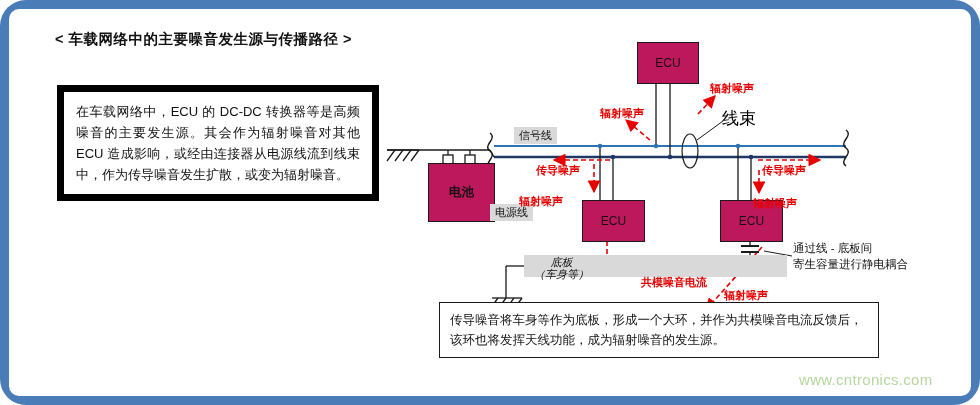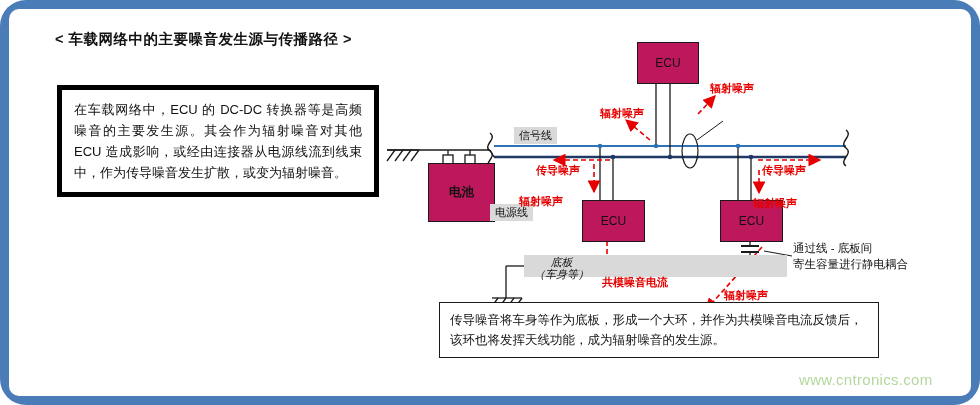--- a/index.html
+++ b/index.html
@@ -5,36 +5,36 @@
   html,body{margin:0;padding:0;background:#ffffff;}
   .stage{
     position:relative;width:980px;height:405px;background:#4a7cb8;
     border-radius:26px;overflow:hidden;
     font-family:"Liberation Sans","DejaVu Sans",sans-serif;color:#111;
   }
   .inner{position:absolute;left:9px;top:9px;right:9px;bottom:9px;background:#fff;border-radius:10px;}
   .title{position:absolute;left:55px;top:30px;font-size:14.5px;font-weight:bold;letter-spacing:.5px;}
   .intro-box{
     position:absolute;left:57px;top:85px;width:322px;box-sizing:border-box;
-    border:5px solid #000000;background:#fff;padding:9px 12px;
+    border:7px solid #000000;background:#fff;padding:9px 12px;
     font-size:13px;line-height:1.62;text-align:justify;
   }
   .caption-box{
     position:absolute;left:415px;top:302px;width:440px;box-sizing:border-box;
     border:1px solid #1a1a1a;background:#fff;padding:7px 10px;
     font-size:12.5px;line-height:1.6;margin-left:24px;
   }
   .box{
     position:absolute;background:#be185d;border:1.4px solid #1a1a1a;
     display:flex;align-items:center;justify-content:center;font-size:12px;
   }
   .box.battery{font-weight:bold;font-size:12.5px;}
   .tag{position:absolute;background:#d9d9d9;font-size:11px;line-height:1;padding:3px 5px;color:#111;}
   .lbl-red{position:absolute;color:#e60000;font-size:11px;font-weight:bold;white-space:nowrap;}
-  .lbl-black{position:absolute;color:#ffffff;font-size:17px;white-space:nowrap;text-align:right;}
+  .lbl-black{position:absolute;color:#000000;font-size:17px;white-space:nowrap;text-align:right;}
   .note{position:absolute;left:793px;top:240px;font-size:11.5px;line-height:1.4;color:#111;}
   .note span{display:block;}
   .chassis-bar{position:absolute;left:524px;top:255px;width:263px;height:22px;background:#d9d9d9;}
   .chassis-label{position:absolute;left:534px;top:256px;font-size:11px;line-height:12px;color:#111;text-align:center;white-space:nowrap;font-style:italic;}
   .chassis-label span{display:block;}
   .watermark{position:absolute;left:799px;top:371px;font-size:15px;color:#b5d79e;letter-spacing:.3px;}
   svg.canvas{position:absolute;left:0;top:0;}
 </style>
 </head>
 <body>
@@ -161,17 +161,17 @@
     <span>通过线 - 底板间</span>
     <span>寄生容量进行静电耦合</span>
   </div>
 
   <div class="lbl-red" style="left:710px;top:81px;">辐射噪声</div>
   <div class="lbl-red" style="left:600px;top:106px;">辐射噪声</div>
   <div class="lbl-red" style="left:536px;top:163px;">传导噪声</div>
   <div class="lbl-red" style="left:762px;top:163px;">传导噪声</div>
   <div class="lbl-red" style="left:519px;top:194px;">辐射噪声</div>
   <div class="lbl-red" style="left:753px;top:196px;">辐射噪声</div>
-  <div class="lbl-red" style="left:602px;top:275px;">共模噪音电流</div>
+  <div class="lbl-red" style="left:641px;top:275px;">共模噪音电流</div>
   <div class="lbl-red" style="left:724px;top:288px;">辐射噪声</div>
 
   <div class="watermark">www.cntronics.com</div>
 </div>
 
 </body></html>

